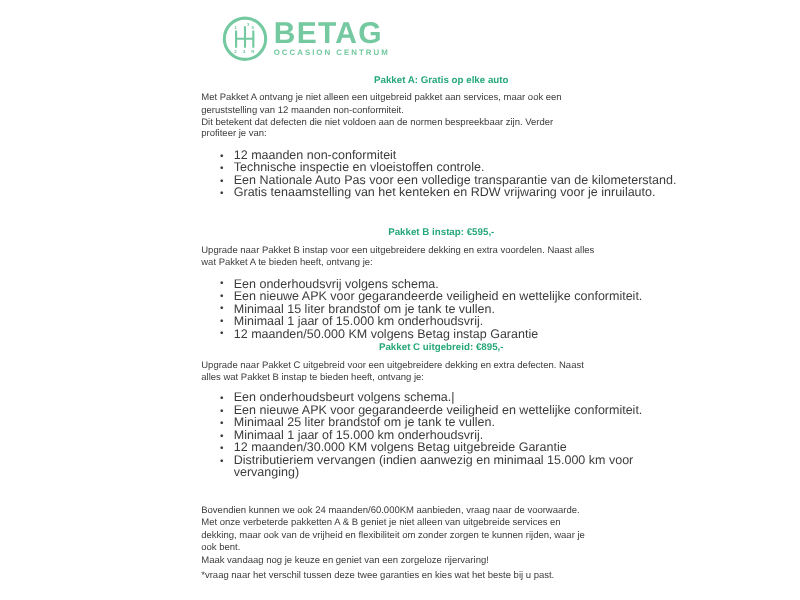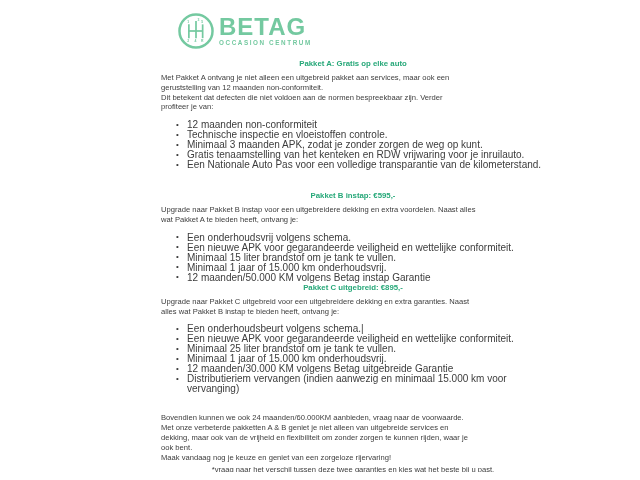--- a/index.html
+++ b/index.html
@@ -39,21 +39,21 @@
   ul.bullets { margin: 8px 0 0 0; padding: 0 0 0 26px; }
   ul.bullets li {
     list-style: none; position: relative;
     font-size: 10px; line-height: 10px; color: #3C3C3C;
   }
   ul.bullets li::before {
     content: "\2022"; position: absolute; left: -11px; top: -0.5px;
     font-size: 8px; color: #3C3C3C;
   }
   .closing { margin-top: 19px; }
-  .footnote { margin-top: 3px; text-align: center; }
+  .footnote { margin-top: 3px; }
 </style>
 </head>
 <body>
 
 <div class="page">
   <div class="content">
 
     <div class="logo">
       <svg width="38" height="38" viewBox="0 0 40 40">
         <circle cx="20" cy="20" r="17.4" fill="none" stroke="#74C9A0" stroke-width="2.6"></circle>
@@ -78,42 +78,41 @@
 
     <div class="section-a">
       <h2 class="sec-heading">Pakket A: Gratis op elke auto</h2>
       <p class="body-text">Met Pakket A ontvang je niet alleen een uitgebreid pakket aan services, maar ook een
 geruststelling van 12 maanden non-conformiteit.
 Dit betekent dat defecten die niet voldoen aan de normen bespreekbaar zijn. Verder
 profiteer je van:</p>
       <ul class="bullets">
           <li>12 maanden non-conformiteit</li>
           <li>Technische inspectie en vloeistoffen controle.</li>
-          <li>Minimaal 3 maanden APK, zodat je zonder zorgen de weg op kunt.</li>
+          <li>Een Nationale Auto Pas voor een volledige transparantie van de kilometerstand.</li>
           <li>Gratis tenaamstelling van het kenteken en RDW vrijwaring voor je inruilauto.</li>
-          <li>Een Nationale Auto Pas voor een volledige transparantie van de kilometerstand.</li>
         </ul>
     </div>
 
     <div class="section-b">
       <h2 class="sec-heading">Pakket B instap: €595,-</h2>
       <p class="body-text">Upgrade naar Pakket B instap voor een uitgebreidere dekking en extra voordelen. Naast alles
 wat Pakket A te bieden heeft, ontvang je:</p>
       <ul class="bullets">
           <li>Een onderhoudsvrij volgens schema.</li>
           <li>Een nieuwe APK voor gegarandeerde veiligheid en wettelijke conformiteit.</li>
           <li>Minimaal 15 liter brandstof om je tank te vullen.</li>
           <li>Minimaal 1 jaar of 15.000 km onderhoudsvrij.</li>
           <li>12 maanden/50.000 KM volgens Betag instap Garantie</li>
         </ul>
     </div>
 
     <div class="section-c">
       <h2 class="sec-heading">Pakket C uitgebreid: €895,-</h2>
-      <p class="body-text">Upgrade naar Pakket C uitgebreid voor een uitgebreidere dekking en extra garanties. Naast
+      <p class="body-text">Upgrade naar Pakket C uitgebreid voor een uitgebreidere dekking en extra defecten. Naast
 alles wat Pakket B instap te bieden heeft, ontvang je:</p>
       <ul class="bullets">
           <li>Een onderhoudsbeurt volgens schema.|</li>
           <li>Een nieuwe APK voor gegarandeerde veiligheid en wettelijke conformiteit.</li>
           <li>Minimaal 25 liter brandstof om je tank te vullen.</li>
           <li>Minimaal 1 jaar of 15.000 km onderhoudsvrij.</li>
           <li>12 maanden/30.000 KM volgens Betag uitgebreide Garantie</li>
           <li>Distributieriem vervangen (indien aanwezig en minimaal 15.000 km voor vervanging)</li>
         </ul>
     </div>

